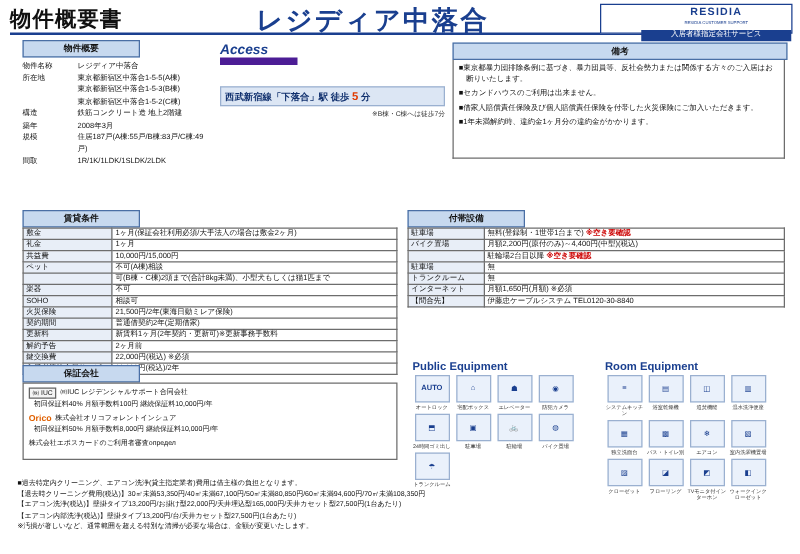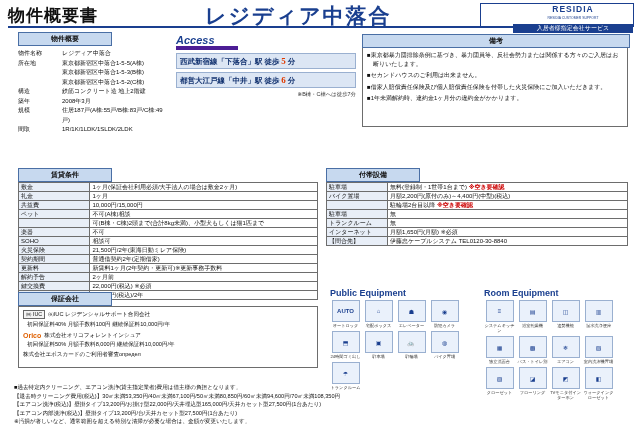--- a/index.html
+++ b/index.html
@@ -65,25 +65,25 @@
   
   #gaiyou{left:18px;top:32px;width:150px;}
   #gaiyou .rows{font-size:6px;line-height:9.5px;}
   #gaiyou .row{display:flex;}
   #gaiyou .row .k{width:44px;flex:0 0 44px;}
   #gaiyou .row .v{flex:1;}
 
   
   #access{left:176px;top:34px;width:180px;}
   .access-h{font-size:11px;font-weight:bold;font-style:italic;color:#1a3f8f;
-            border-bottom:4px solid #4c1d95;width:62px;margin-bottom:3px;}
+            border-bottom:6px solid #4c1d95;width:62px;margin-bottom:17px;}
   .access-line{
     background:#dce6f4;border:1px solid #9ab0d0;
     font-size:7.5px;font-weight:bold;color:#10306e;
-    padding:1.5px 3px;margin-bottom:3px;white-space:nowrap;font-family:Liberation Serif, serif;
+    padding:1.5px 3px;margin-bottom:3px;white-space:nowrap;
   }
   .access-line .min{color:#e03a00;font-size:9px;}
   .access-note{font-size:5.4px;text-align:right;color:#333;}
 
   
   #biko{left:362px;top:34px;width:266px;}
   #biko .chip{width:100%;}
   #biko .body{border:1px solid #6d6d6d;border-top:none;padding:3px 4px;min-height:72px;}
   #biko li{list-style:none;margin:0 0 3px 0;font-size:6px;line-height:8.5px;
            text-indent:-6px;padding-left:6px;}
@@ -184,25 +184,20 @@
           <div class="v">1R/1K/1LDK/1SLDK/2LDK</div>
         </div>
     </div>
   </div>
 
   <div class="block" id="access">
     <div class="access-h">Access</div>
     <div class="access-line">
       <span>西武新宿線「下落合」駅 徒歩</span>
       <span class="min">5</span>
-      <span>分</span>
-    </div>
-    <div class="access-line">
-      <span>都営大江戸線「中井」駅 徒歩</span>
-      <span class="min">6</span>
       <span>分</span>
     </div>
     <div class="access-note">※B棟・C棟へは徒歩7分</div>
   </div>
 
   <div class="block" id="biko">
     <div class="chip">備考</div>
     <div class="body">
       <ul style="margin:0;padding:0">
         <li>■<span>東京都暴力団排除条例に基づき、暴力団員等、反社会勢力または関係する方々のご入居はお断りいたします。</span></li>

